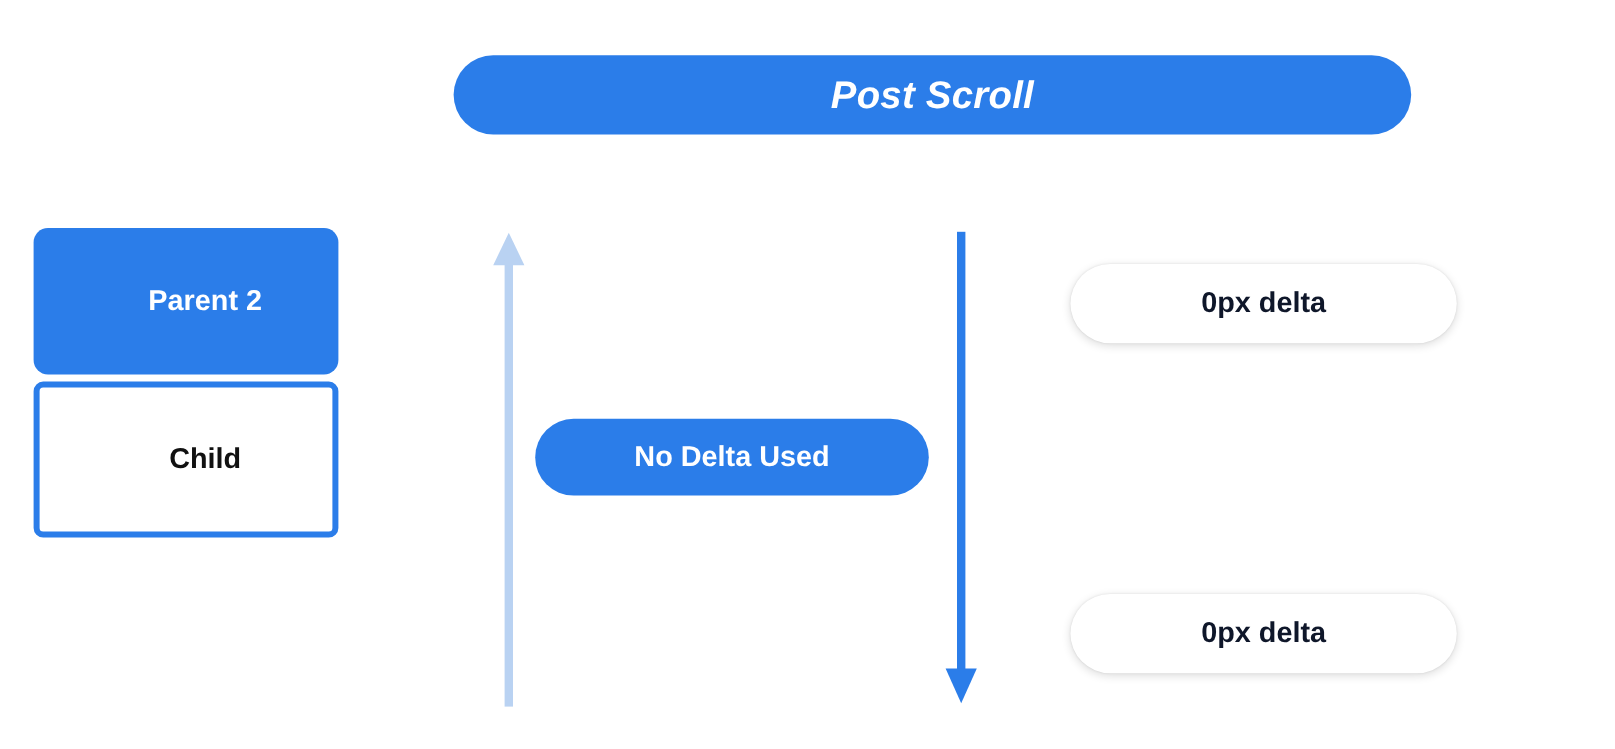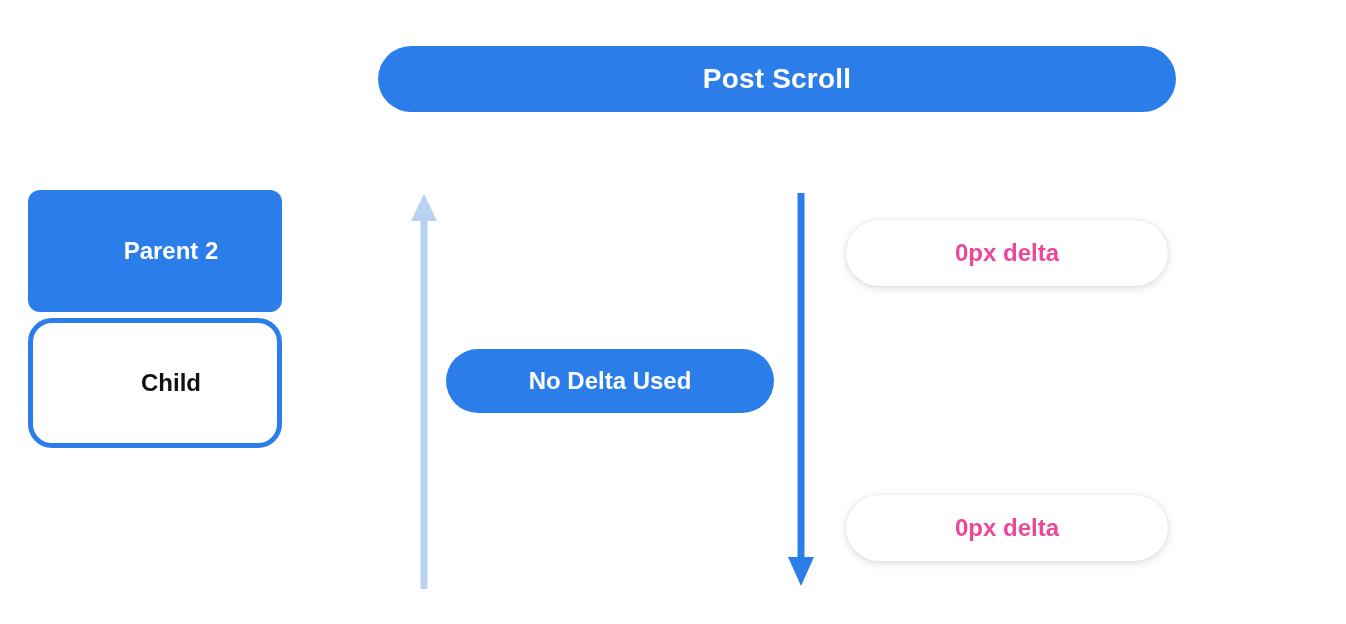--- a/index.html
+++ b/index.html
@@ -30,24 +30,25 @@
     height: 66px;
     background: #2b7de9;
     border-radius: 33px;
     display: flex;
     align-items: center;
     justify-content: center;
     box-sizing: border-box;
   }
   .title-banner .title-text {
     color: #ffffff;
-    font-size: 28px;
+    font-size: 32px;
     font-weight: bold;
     letter-spacing: 0.2px;
     line-height: 1;
+    font-style: italic;
   }
 
   
   .stack {
     position: absolute;
     left: 28px;
     top: 190px;
     width: 254px;
   }
   .stack-box {
@@ -67,21 +68,21 @@
     height: 122px;
     background: #2b7de9;
     color: #ffffff;
     border: none;
   }
   .stack-box.outlined {
     height: 130px;
     background: #ffffff;
     color: #111111;
     border: 5px solid #2b7de9;
-    border-radius: 24px;
+    border-radius: 8px;
     margin-bottom: 0;
   }
 
   
   .arrow {
     position: absolute;
   }
   .arrow svg { display: block; }
 
   .arrow-up   { left: 408px; top: 193px; }
@@ -103,25 +104,25 @@
     left: 446px;
     width: 328px;
     height: 64px;
     background: #2b7de9;
     color: #ffffff;
   }
   .pill.blue.row-1 { top: 221px; }
   .pill.blue.row-2 { top: 349px; }
 
   .pill.white {
-    left: 846px;
+    left: 892px;
     width: 322px;
     height: 66px;
     background: #ffffff;
-    color: #ec4899;
+    color: #0f172a;
     box-shadow: 0 2px 8px rgba(0,0,0,0.14), 0 0 2px rgba(0,0,0,0.10);
   }
   .pill.white.row-1 { top: 220px; }
   .pill.white.row-2 { top: 495px; }
 </style>
 </head>
 <body>
 
 <div id="stage">
 

